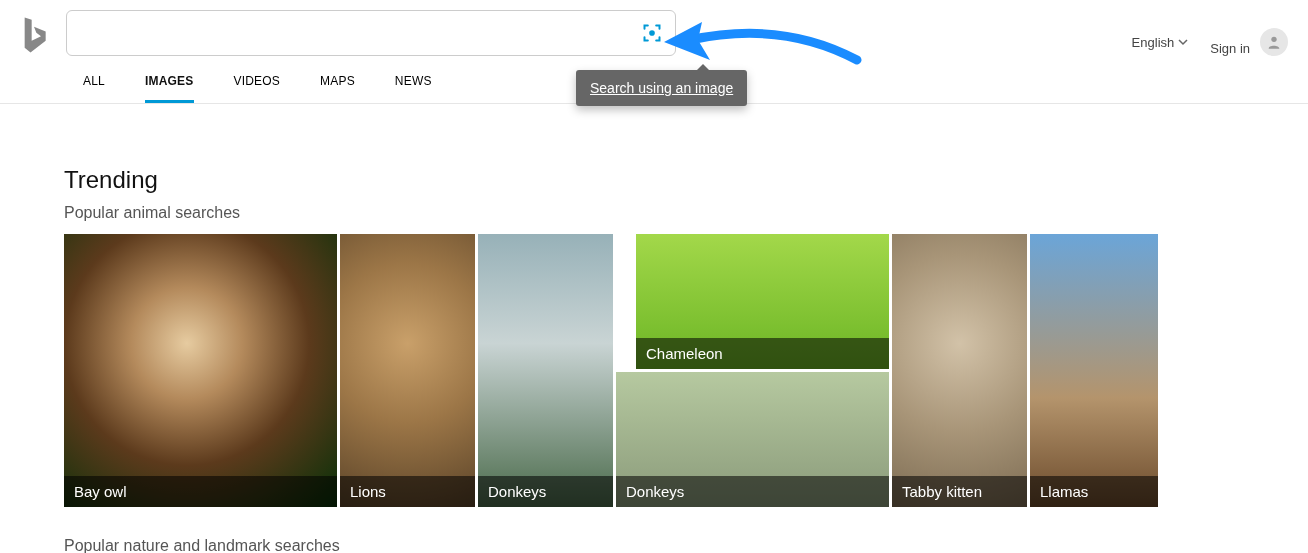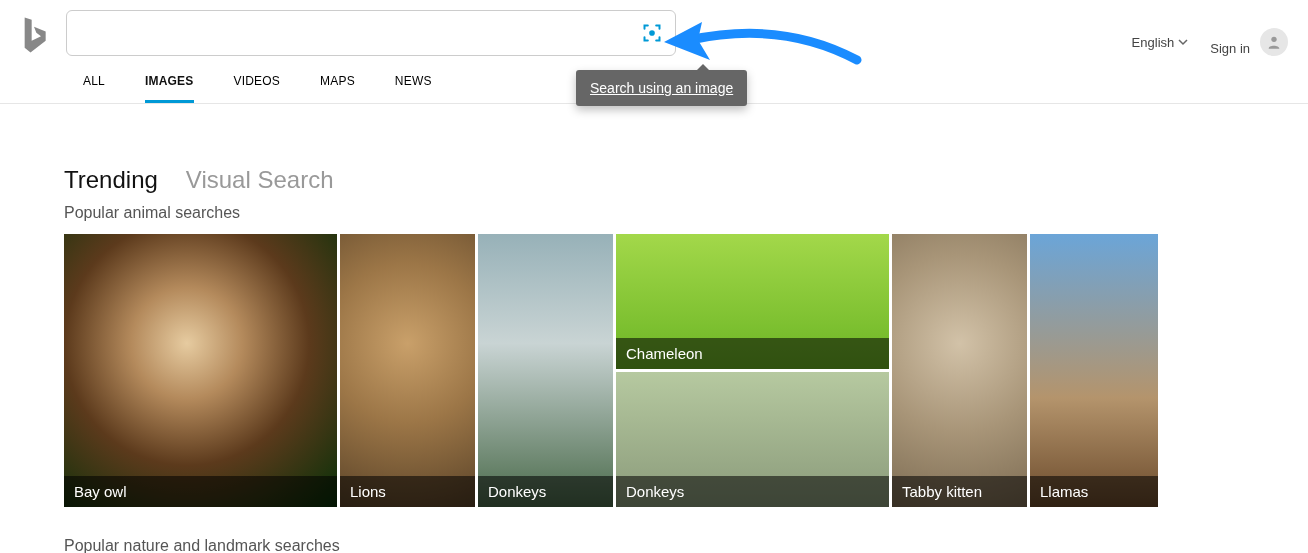--- a/index.html
+++ b/index.html
@@ -170,21 +170,21 @@
     color: #fff;
     font-size: 15px;
     padding: 7px 10px;
   }
   .tile-stack { display: flex; flex-direction: column; gap:3px; }
   .tile-stack .tile { height: 135px; }
   
   .img-owl { background: radial-gradient(circle at 45% 40%, #e6cba0 0%, #b48a5c 25%, #5c3a1c 55%, #063007 100%); }
   .img-lions { background: radial-gradient(circle at 50% 40%, #c9a06a 0%, #9c7647 45%, #5a4328 100%); }
   .img-pelican { background: linear-gradient(#97b1b8, #c9d4d4 40%, #4a6a4a 100%); }
-  .img-chameleon { background: linear-gradient(#a3d84a, #6bb524); }
+  .img-chameleon { background: linear-gradient(#a3d84a, #6bb524); margin-left: 20px; }
   .img-donkeys { background: linear-gradient(#b6c9a0, #8a9a7a); }
   .img-kitten { background: radial-gradient(circle at 50% 40%, #d2c2a8 0%, #a89578 50%, #7c6b52 100%); }
   .img-llamas { background: linear-gradient(#6ba5d8, #b4946c 60%, #6b4a2b); }
   
   .arrow-annot {
     position: absolute;
     top: 10px; left: 662px;
     pointer-events: none;
   }
 </style>
@@ -232,21 +232,20 @@
   <div class="nav-tab">ALL</div>
   <div class="nav-tab active">IMAGES</div>
   <div class="nav-tab">VIDEOS</div>
   <div class="nav-tab">MAPS</div>
   <div class="nav-tab">NEWS</div>
 </div>
 
 <div class="content">
   <div class="section-tabs">
     <div class="section-tab active">Trending</div>
-    <div class="section-tab">Visual Search</div>
   </div>
   <div class="sub-heading">Popular animal searches</div>
 
   <div class="tile-row">
     <div class="tile img-owl" style="width:273px">
       <div class="caption">Bay owl</div>
     </div>
     <div class="tile img-lions" style="width:135px">
       <div class="caption">Lions</div>
     </div>

